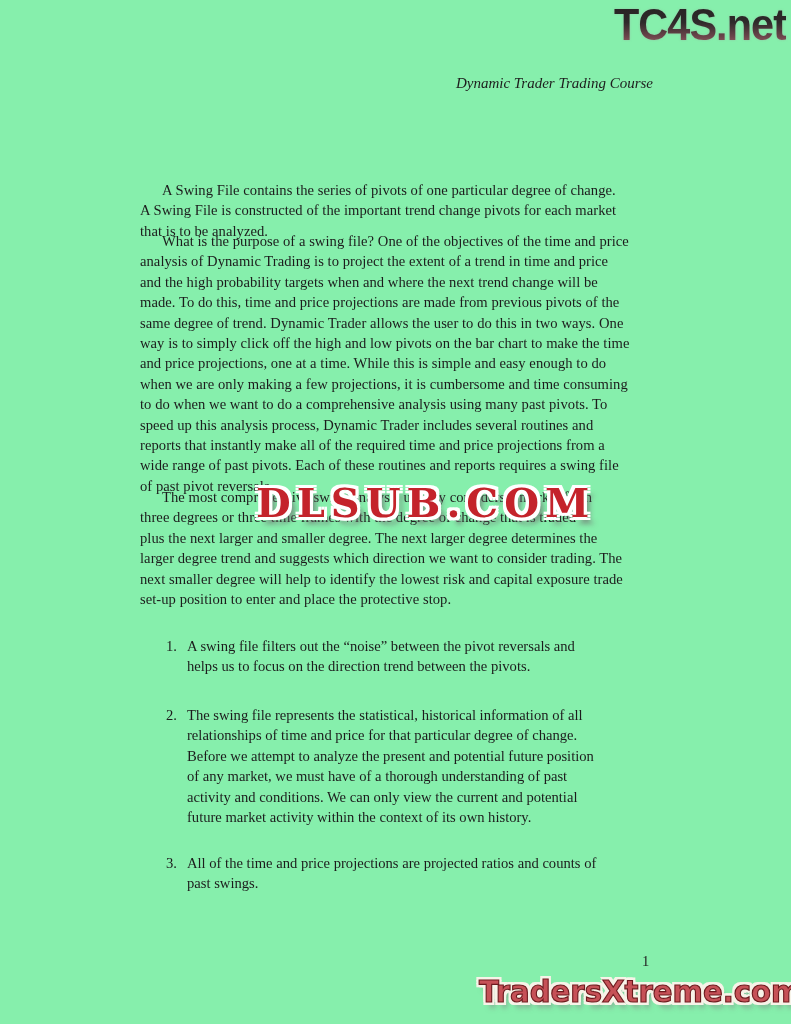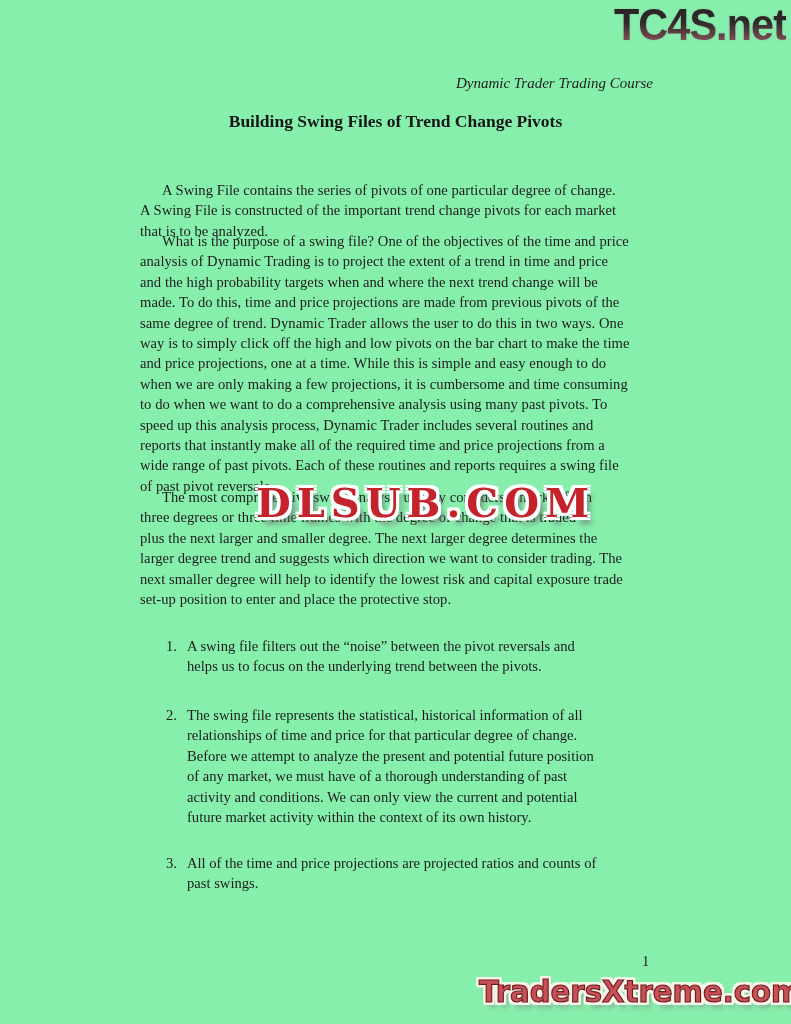--- a/index.html
+++ b/index.html
@@ -115,21 +115,20 @@
 </style>
 </head>
 <body>
 
 <div class="page">
 
   <div class="logo">TC4S.net</div>
 
   <div class="subtitle">Dynamic Trader Trading Course</div>
 
-  <div class="doc-title">Building Swing Files of Trend Change Pivots</div>
 
   <div class="para p1">A Swing File contains the series of pivots of one particular degree of change.
 A Swing File is constructed of the important trend change pivots for each market
 that is to be analyzed.</div>
 
   <div class="para p3">The most comprehensive swing analysis usually considers a market from
 three degrees or three time frames with the degree of change that is traded
 plus the next larger and smaller degree. The next larger degree determines the
 larger degree trend and suggests which direction we want to consider trading. The
 next smaller degree will help to identify the lowest risk and capital exposure trade
@@ -147,21 +146,21 @@
 speed up this analysis process, Dynamic Trader includes several routines and
 reports that instantly make all of the required time and price projections from a
 wide range of past pivots. Each of these routines and reports requires a swing file
 of past pivot reversals.</div>
 
   <div class="wm-center">DLSUB.COM</div>
 
   <div class="list-item li1">
     <span class="list-num">1.</span>
     <div class="list-text">A swing file filters out the “noise” between the pivot reversals and
-helps us to focus on the underlying trend between the pivots.</div>
+helps us to focus on the direction trend between the pivots.</div>
   </div>
 
   <div class="list-item li2">
     <span class="list-num">2.</span>
     <div class="list-text">The swing file represents the statistical, historical information of all
 relationships of time and price for that particular degree of change.
 Before we attempt to analyze the present and potential future position
 of any market, we must have of a thorough understanding of past
 activity and conditions. We can only view the current and potential
 future market activity within the context of its own history.</div>

